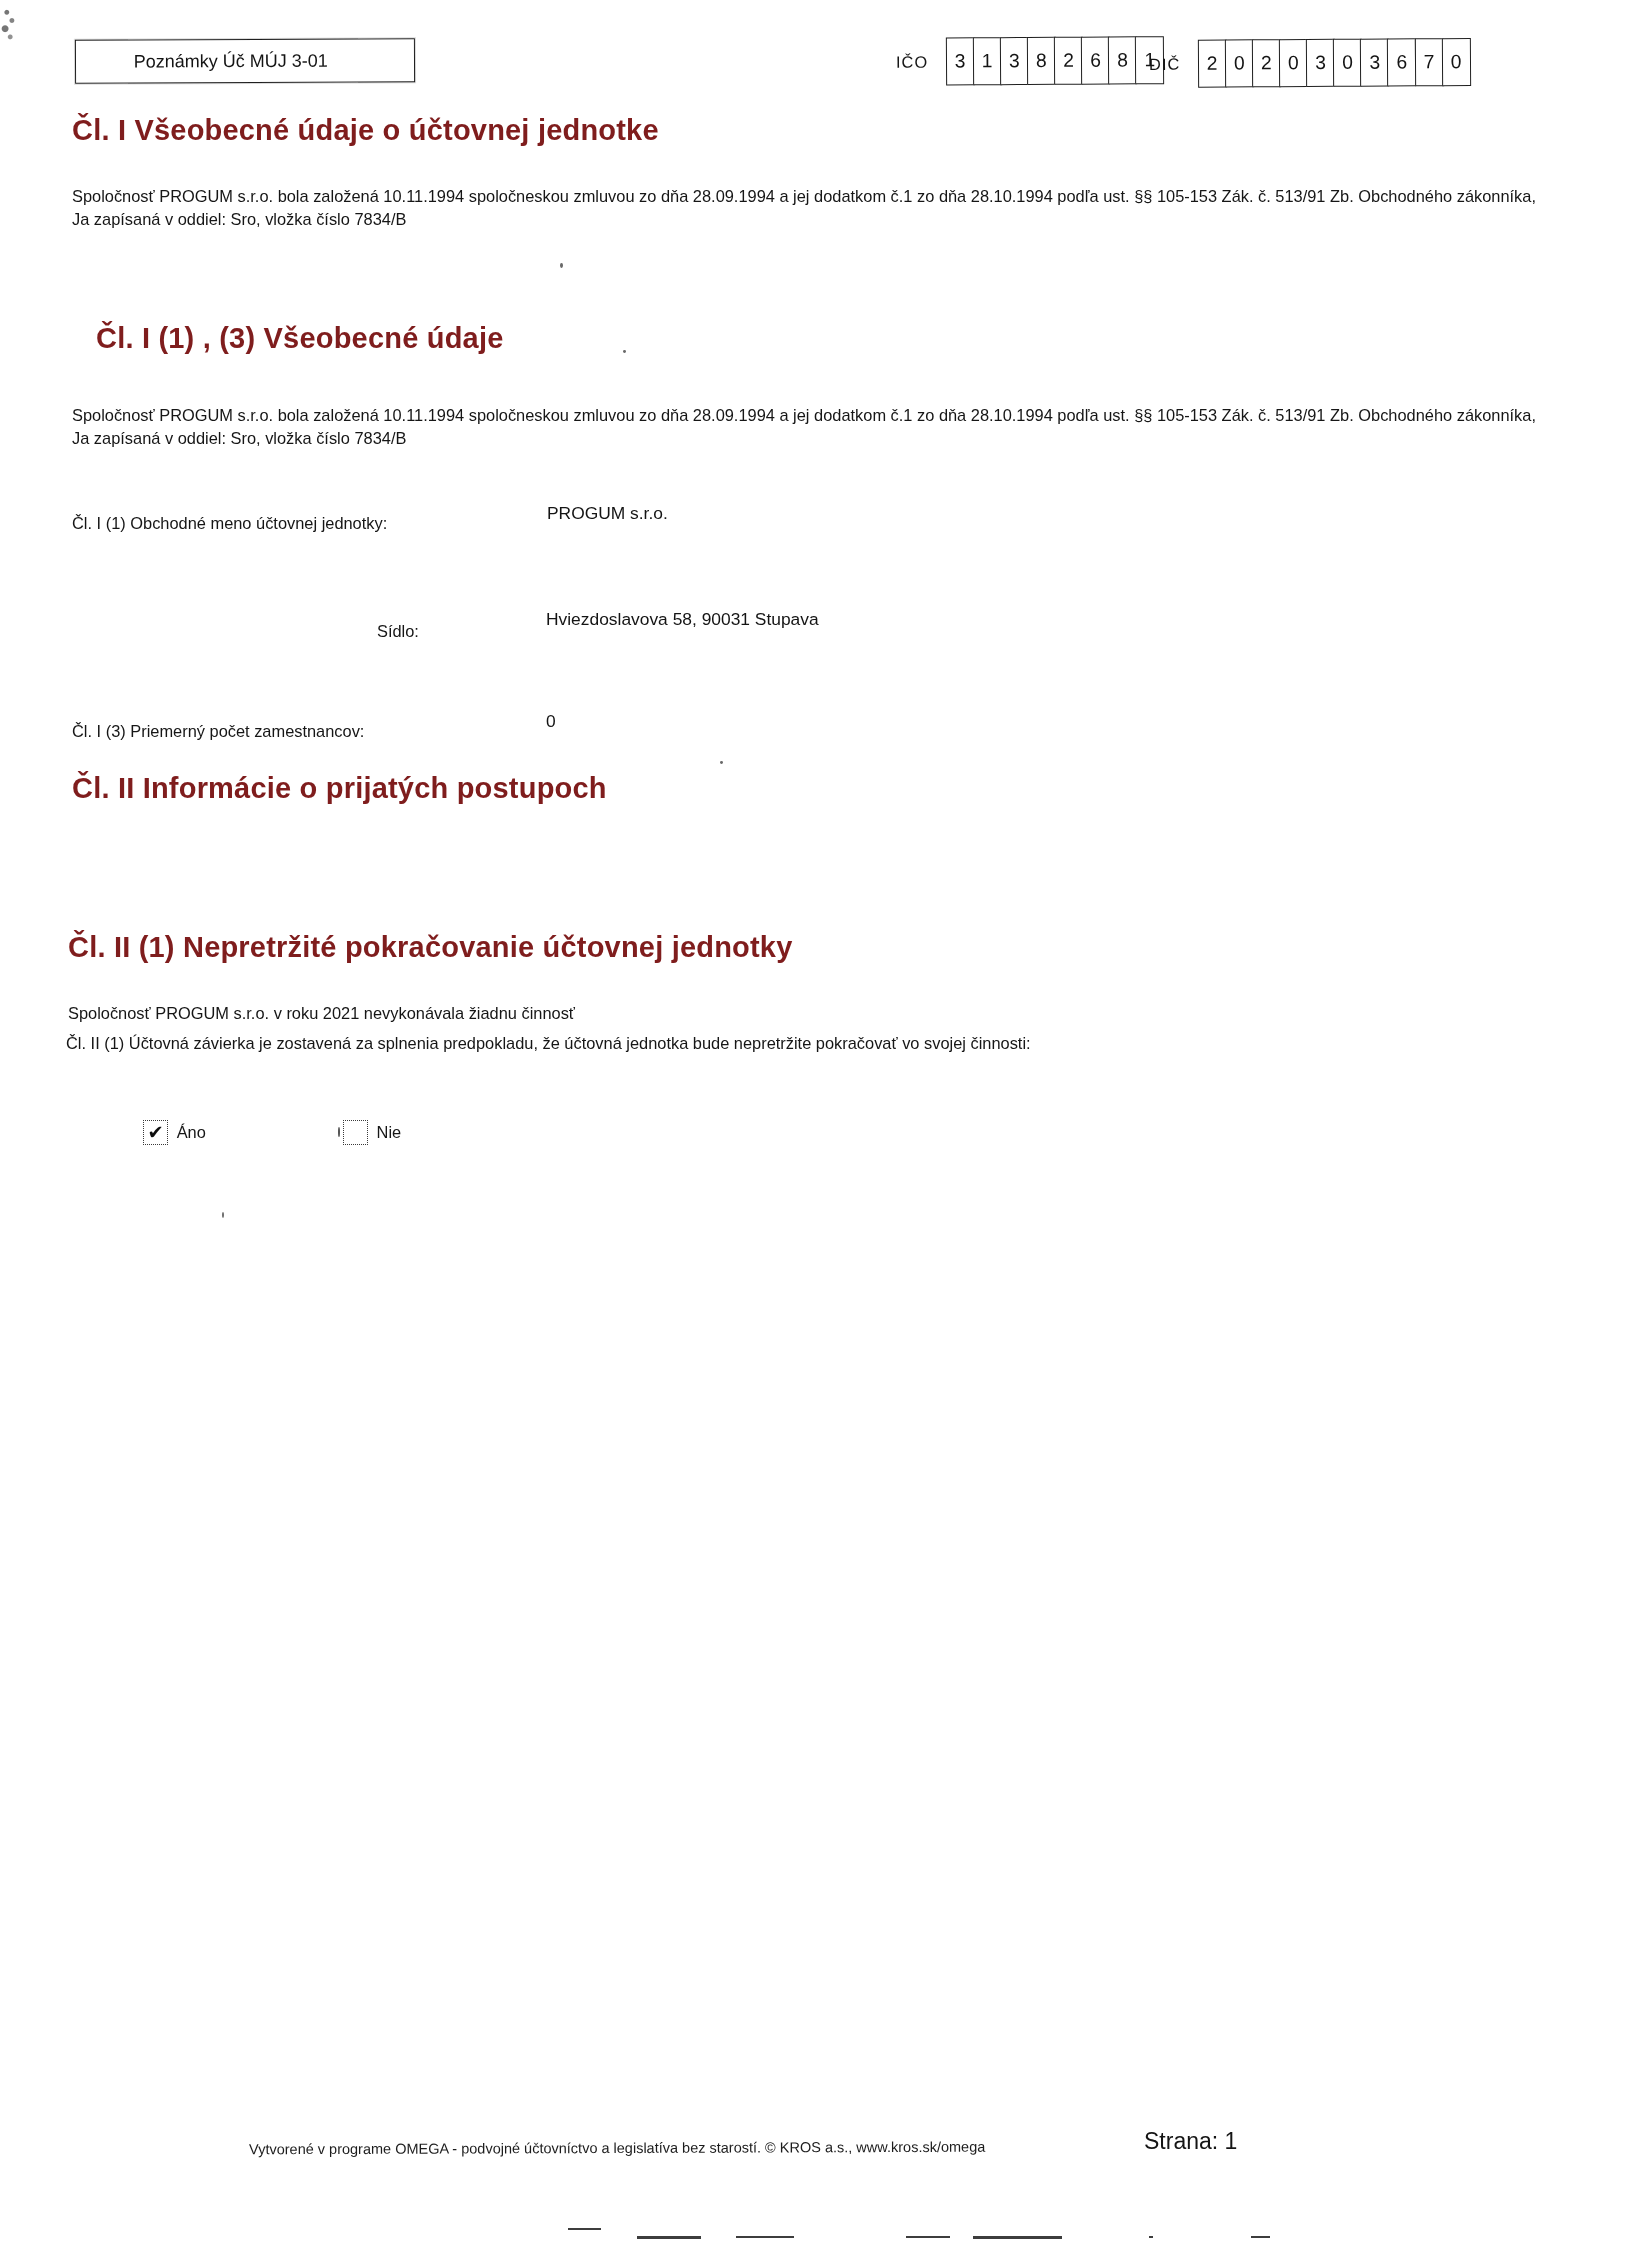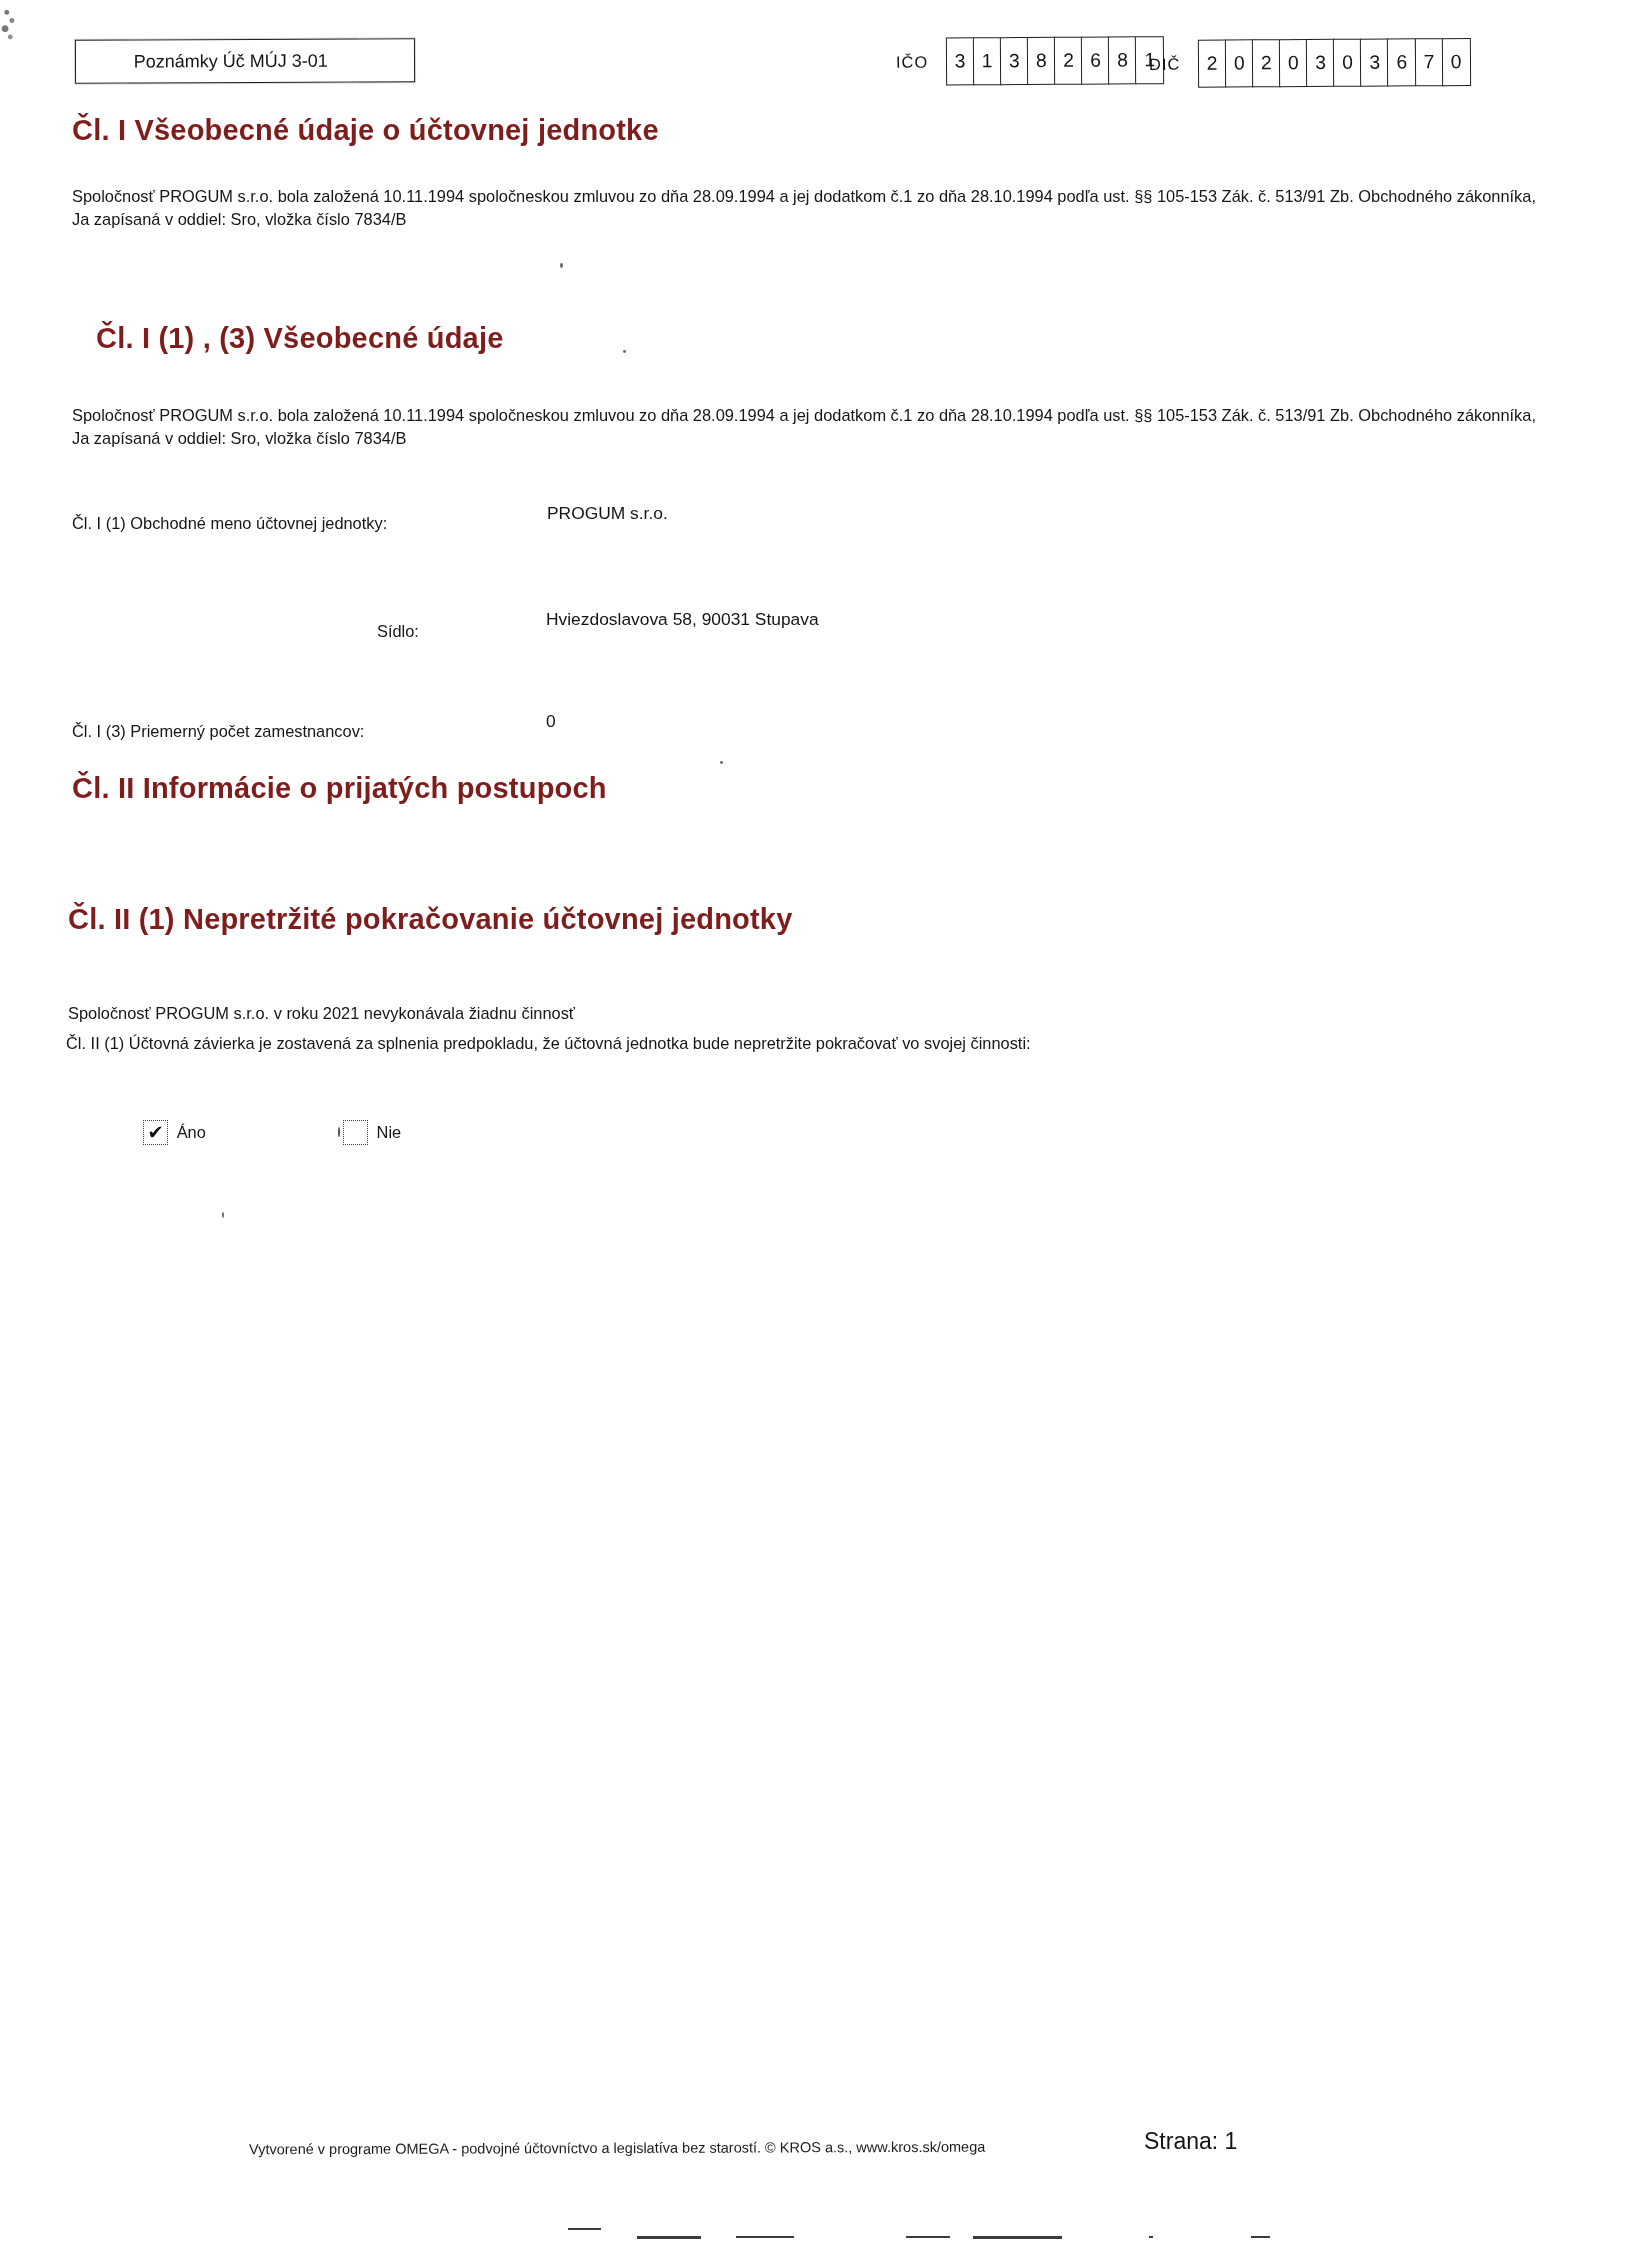--- a/index.html
+++ b/index.html
@@ -67,21 +67,21 @@
   .field-label { font-size: 16.4px; color: #161616; white-space: nowrap; }
   .field-value { font-size: 17.4px; color: #141414; white-space: nowrap; }
   #f1-label { left: 72px;  top: 514px; }
   #f1-value { left: 547px; top: 503px; }
   #f2-label { left: 377px; top: 622px; }
   #f2-value { left: 546px; top: 609px; }
   #f3-label { left: 72px;  top: 722px; }
   #f3-value { left: 546px; top: 711px; }
 
   #h3 { left: 72px; top: 772px; }
-  #h4 { left: 68px; top: 903px; text-align: center; }
+  #h4 { left: 68px; top: 931px; text-align: center; }
   #p3 { left: 68px; top: 1002px; width: 1352px; }
   #p4 { left: 66px; top: 1032px; width: 1400px; }
 
   
   .checkbox-row { left: 143px; top: 1120px; display: flex; align-items: center; }
   .checkbox {
     width: 23px; height: 23px;
     border: 1.9px dotted #3a3a3a;
     display: flex; align-items: center; justify-content: center;
     font-size: 19.3px; font-weight: bold; color: #0d0d0d;

